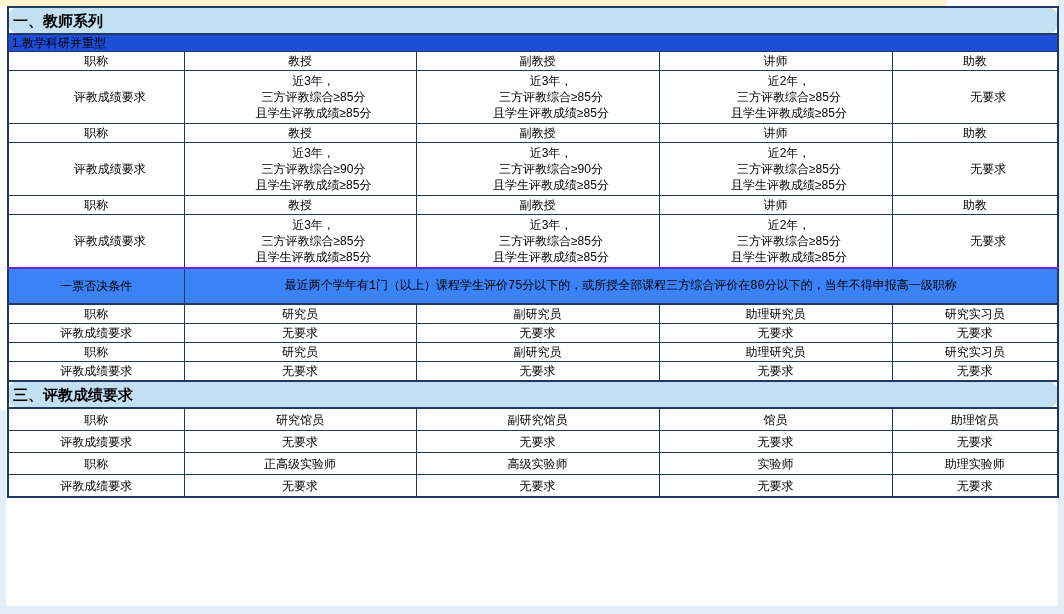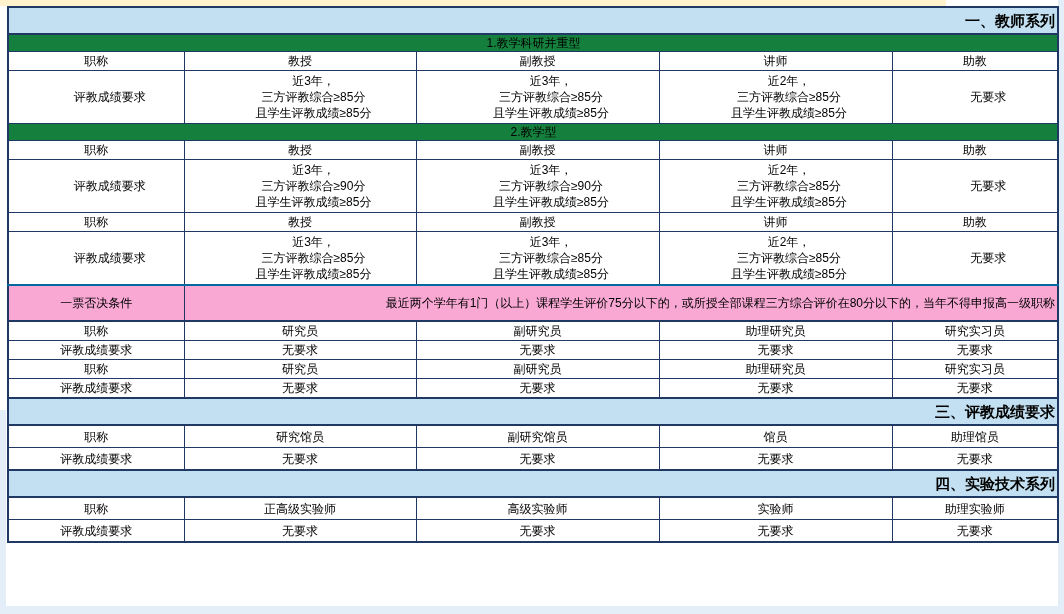--- a/index.html
+++ b/index.html
@@ -18,33 +18,33 @@
     border:2px solid #1F3864;background:#fff;
   }
   table.grid td{
     border:1px solid #1F3864;
     font-size:12px;line-height:16px;
     padding:0 2px;overflow:hidden;
     text-align:center;vertical-align:middle;
   }
   tr.sec td{
     background:#C2E0F1;font-weight:bold;font-size:15px;
-    text-align:right;padding-left:4px;height:25px;
-    border-top:2px solid #1F3864;border-bottom:2px solid #1F3864;
-  }
-  tr.sub td{background:#15803d;text-align:center;padding-left:3px;height:16px;}
+    text-align:left;padding-left:4px;height:25px;
+    border-top:2px solid #1F3864;border-bottom:2px solid #1F3864;border-radius:11px;
+  }
+  tr.sub td{background:#1d4ed8;text-align:left;padding-left:3px;height:16px;}
   tr.hdr td{height:18px;}
   tr.req td{height:52px;padding-left:29px;}
   tr.hdr2 td{height:21px;}
   td.ml{text-align:left;white-space:pre-line;line-height:17px;padding:1px 3px;vertical-align:middle;}
   tr.veto td{
-    background:#f9a8d4;height:34px;
-    border-top:2px solid #0369a1;border-bottom:2px solid #1F3864;
-  }
-  tr.veto td.vtext{text-align:right;}
+    background:#3b82f6;height:34px;
+    border-top:2px solid #6d28d9;border-bottom:2px solid #1F3864;
+  }
+  tr.veto td.vtext{text-align:center;font-family:Liberation Mono, monospace;}
 </style>
 </head>
 <body>
 
 <div class="top-strip"></div>
 <div class="right-strip"></div>
 <div class="bottom-strip"></div>
 <div class="left-strip"></div>
 
 <table class="grid">
@@ -78,23 +78,20 @@
 且学生评教成绩≥85分</td>
     <td class="ml">近3年，
 三方评教综合≥85分
 且学生评教成绩≥85分</td>
     <td class="ml">近2年，
 三方评教综合≥85分
 且学生评教成绩≥85分</td>
     <td>无要求</td>
   </tr>
 
-  <tr class="sub">
-        <td colspan="5">2.教学型</td>
-      </tr>
   <tr class="hdr">
     <td>职称</td>
     <td>教授</td>
     <td>副教授</td>
     <td>讲师</td>
     <td>助教</td>
   </tr>
   <tr class="req">
     <td>评教成绩要求</td>
     <td class="ml">近3年，
@@ -177,23 +174,20 @@
     <td>助理馆员</td>
   </tr>
   <tr class="hdr2">
     <td>评教成绩要求</td>
     <td>无要求</td>
     <td>无要求</td>
     <td>无要求</td>
     <td>无要求</td>
   </tr>
 
-  <tr class="sec">
-        <td colspan="5">四、实验技术系列</td>
-      </tr>
   <tr class="hdr2">
     <td>职称</td>
     <td>正高级实验师</td>
     <td>高级实验师</td>
     <td>实验师</td>
     <td>助理实验师</td>
   </tr>
   <tr class="hdr2">
     <td>评教成绩要求</td>
     <td>无要求</td>

